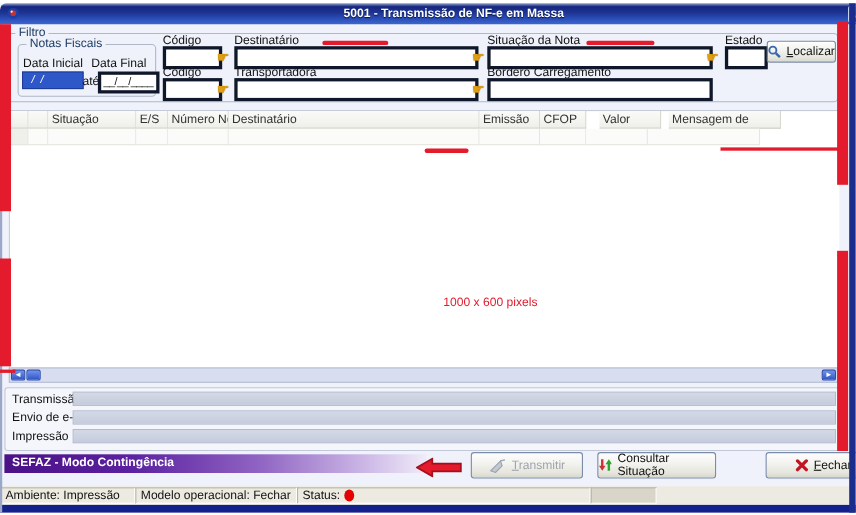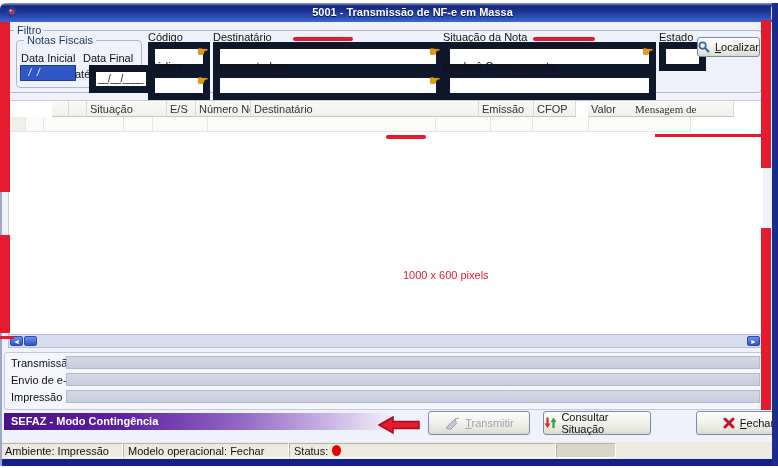--- a/index.html
+++ b/index.html
@@ -13,36 +13,36 @@
   .cap-btn{position:absolute;top:2px;height:14px;border:1px solid #D6E0F4;border-radius:3px;}
   .btn-min{right:32px;width:20px;background:linear-gradient(180deg,#7C9BE8,#2D52B4);}
   .btn-close{right:7px;width:22px;background:linear-gradient(180deg,#E4625C,#A21116);}
   .app-icon{position:absolute;left:6px;top:3px;}
   .right-edge{position:absolute;left:772px;top:3px;width:6px;height:463px;background:#1B2C8C;}
   .left-edge{position:absolute;left:0;top:22px;width:2px;height:444px;background:#9AA7C6;}
   .bottom-navy{position:absolute;left:0;top:456px;width:778px;height:7px;background:#14208C;}
   .gb{position:absolute;border:1px solid #AEB8C8;border-radius:4px;background:transparent;}
   .gb-label{position:absolute;background:#EFF2FA;padding:0 3px;color:#1E3C64;font-size:11px;}
   .lbl{position:absolute;color:#111;font-size:11px;white-space:nowrap;}
-  .tf{position:absolute;background:#fff;border:7px solid #0f172a;font-size:10px;line-height:14px;
+  .tf{position:absolute;background:#fff;border:3px solid #0f172a;font-size:10px;line-height:14px;
     padding:0 2px;white-space:pre;overflow:hidden;}
   .tf-sel{background:#2E58C8;color:#fff;border:1px solid #1C3C9C;}
   .hand{position:absolute;color:#E09E12;font-size:13px;line-height:13px;text-shadow:0 0 1px #8A5E00;cursor:pointer;}
   .xpbtn{position:absolute;border:1px solid #7B8CA8;border-radius:3px;display:flex;align-items:center;
     justify-content:center;gap:5px;font-size:11px;color:#111;
     background:linear-gradient(180deg,#FDFDFD 0%,#F2F2EE 45%,#E6E6DE 80%,#D8D8CE 100%);
     box-shadow:inset 0 1px 0 #ffffffcc;}
   .xpbtn.disabled{color:#9FA4AD;}
   .ak{display:inline-block;}
   .ak::first-letter{text-decoration:underline;}
   .grid{position:absolute;left:8px;top:97px;width:754px;height:234px;background:#fff;
     border:1px solid #C5CBD8;border-right:none;}
   .gh{position:absolute;top:0;height:16px;background:linear-gradient(180deg,#FAFAF8,#EFEFEA);
     border-right:1px solid #D8D8D0;border-bottom:1px solid #C6C6BE;color:#333;
-    padding:2px 8px 0 3px;box-sizing:border-box;font-size:11px;white-space:nowrap;overflow:hidden;margin-left:43px;}
+    padding:2px 8px 0 3px;box-sizing:border-box;font-size:11px;white-space:nowrap;overflow:hidden;}
   .gc{position:absolute;top:16px;height:15px;background:#FBFBF9;border-right:1px solid #E6E6E0;
     border-bottom:1px solid #E6E6E0;box-sizing:border-box;}
   .gc.sel0{background:#F0F0EB;}
   .hscroll{position:absolute;left:8px;top:331px;width:754px;height:14px;background:#D8DEF0;
     border:1px solid #B5BDD4;box-sizing:border-box;}
   .sb-btn{position:absolute;top:1px;width:13px;height:10px;border-radius:2px;border:1px solid #2A4AAE;
     background:linear-gradient(180deg,#6E93EC,#3056C4);color:#fff;font-size:7px;line-height:10px;
     text-align:center;box-sizing:border-box;}
   .prog-box{position:absolute;left:4px;top:349px;width:760px;height:58px;background:#F4F6FB;
     border:1px solid #C2C8D8;border-radius:3px;box-sizing:border-box;}
@@ -140,21 +140,21 @@
     <div class="grid">
       <div class="gh" style="left:0;width:17px;"></div>
       <div class="gh" style="left:17px;width:18px;"></div>
       <div class="gh" style="left:35px;width:80px;">Situação</div>
       <div class="gh" style="left:115px;width:29px;">E/S</div>
       <div class="gh" style="left:144px;width:55px;">Número Nota</div>
       <div class="gh" style="left:199px;width:228px;">Destinatário</div>
       <div class="gh" style="left:427px;width:55px;">Emissão</div>
       <div class="gh" style="left:482px;width:42px;">CFOP</div>
       <div class="gh" style="left:536px;width:56px;">Valor</div>
-      <div class="gh" style="left:580px;width:102px;font-family:Liberation Serif, serif;">Mensagem de</div>
+      <div class="gh" style="left:599px;width:102px;">Mensagem de</div>
 
       <div class="gc sel0" style="left:0;width:17px;"></div>
       <div class="gc" style="left:17px;width:18px;"></div>
       <div class="gc" style="left:35px;width:80px;"></div>
       <div class="gc" style="left:115px;width:29px;"></div>
       <div class="gc" style="left:144px;width:55px;"></div>
       <div class="gc" style="left:199px;width:228px;"></div>
       <div class="gc" style="left:427px;width:55px;"></div>
       <div class="gc" style="left:482px;width:42px;"></div>
       <div class="gc" style="left:524px;width:56px;"></div>
@@ -196,21 +196,21 @@
           <path d="M2 2 L10 10 M10 2 L2 10" stroke="#C21422" stroke-width="3" stroke-linecap="round"></path>
         </svg>
       <span class="ak">Fechar</span>
     </div>
 
     <div class="statusbar">
       <div class="sb-panel" style="width:123px;">
         <span>Ambiente:</span>&nbsp;
         <span>Impressão</span>
       </div>
-      <div class="sb-panel" style="width:166px;">
+      <div class="sb-panel" style="width:147px;">
         <span>Modelo operacional:</span>&nbsp;
         <span>Fechar</span>
       </div>
       <div class="sb-panel" style="width:267px;">
         <span>Status:</span>
         <span class="status-dot"></span>
       </div>
       <div class="sb-panel" style="width:60px;background:#D9D5C9;"></div>
     </div>
 

